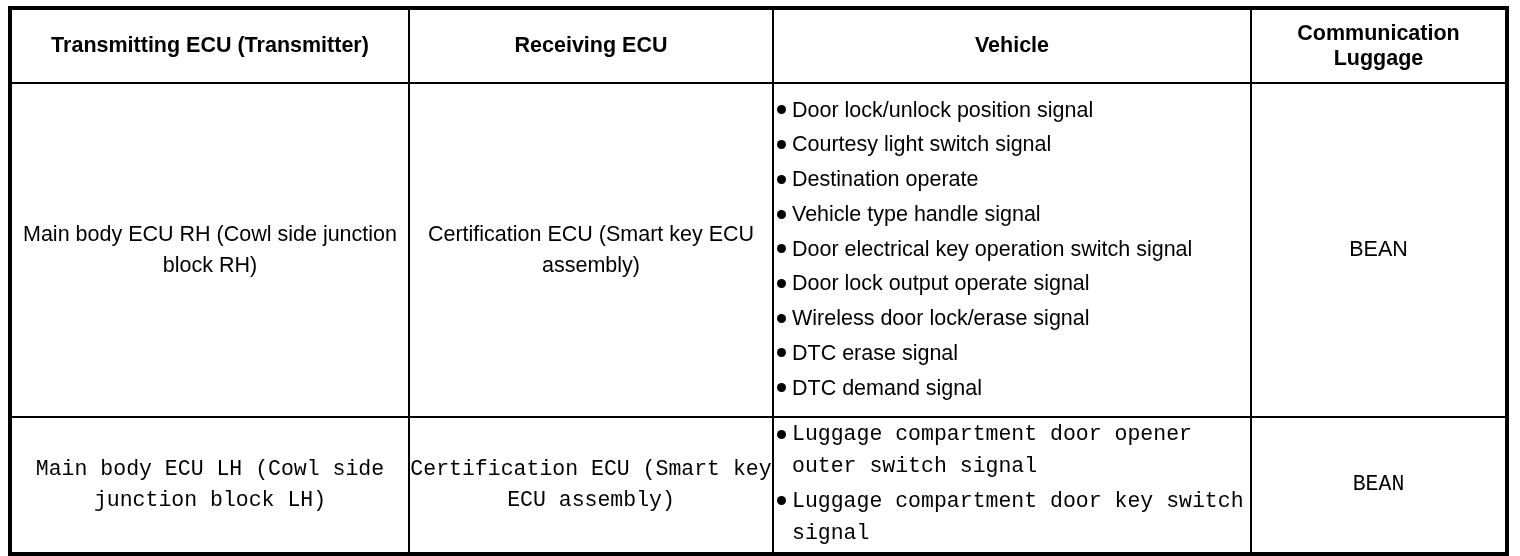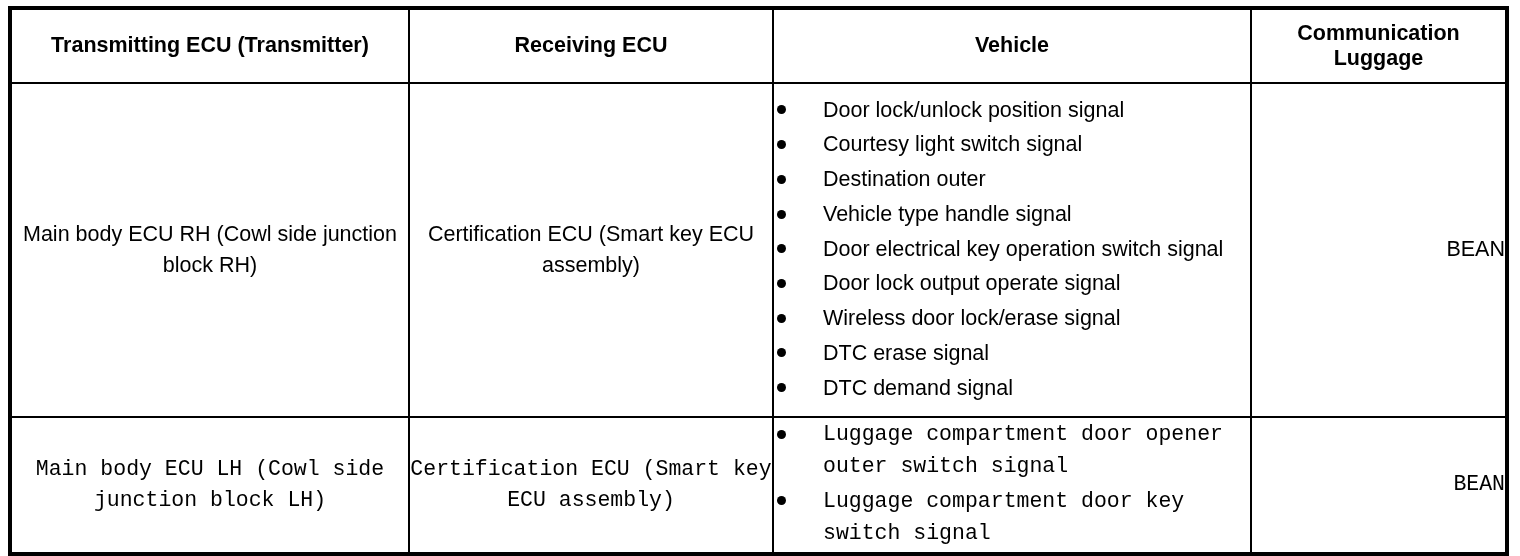--- a/index.html
+++ b/index.html
@@ -68,33 +68,33 @@
     text-align: center;
   }
 
   td.signal-cell {
     padding: 10px 22px 10px 14px;
     vertical-align: middle;
   }
 
   td.method-cell {
     padding: 6px 8px 6px 9px;
-    text-align: right;
+    text-align: center;
     margin-top: 36px;
   }
 
   ul.signal-list {
     list-style: none;
     margin: 0;
     padding: 0;
   }
 
   ul.signal-list li {
     position: relative;
-    padding-left: 49px;
+    padding-left: 18px;
     margin: 0 0 0.12em 0;
     line-height: 1.495;
     text-indent: 0;
   }
 
   ul.signal-list li .bullet {
     position: absolute;
     left: 3px;
     top: 0.54em;
     width: 9px;
@@ -133,21 +133,21 @@
     </thead>
     <tbody>
 
       <tr class="row-1">
         <td class="text-cell">Main body ECU RH (Cowl side junction block RH)</td>
         <td class="text-cell">Certification ECU (Smart key ECU assembly)</td>
         <td class="signal-cell">
           <ul class="signal-list">
             <li><span class="bullet"></span><span>Door lock/unlock position signal</span></li>
             <li><span class="bullet"></span><span>Courtesy light switch signal</span></li>
-            <li><span class="bullet"></span><span>Destination outer</span></li>
+            <li><span class="bullet"></span><span>Destination operate</span></li>
             <li><span class="bullet"></span><span>Vehicle type handle signal</span></li>
             <li><span class="bullet"></span><span>Door electrical key operation switch signal</span></li>
             <li><span class="bullet"></span><span>Door lock output operate signal</span></li>
             <li><span class="bullet"></span><span>Wireless door lock/erase signal</span></li>
             <li><span class="bullet"></span><span>DTC erase signal</span></li>
             <li><span class="bullet"></span><span>DTC demand signal</span></li>
           </ul>
         </td>
         <td class="method-cell">BEAN</td>
       </tr>

